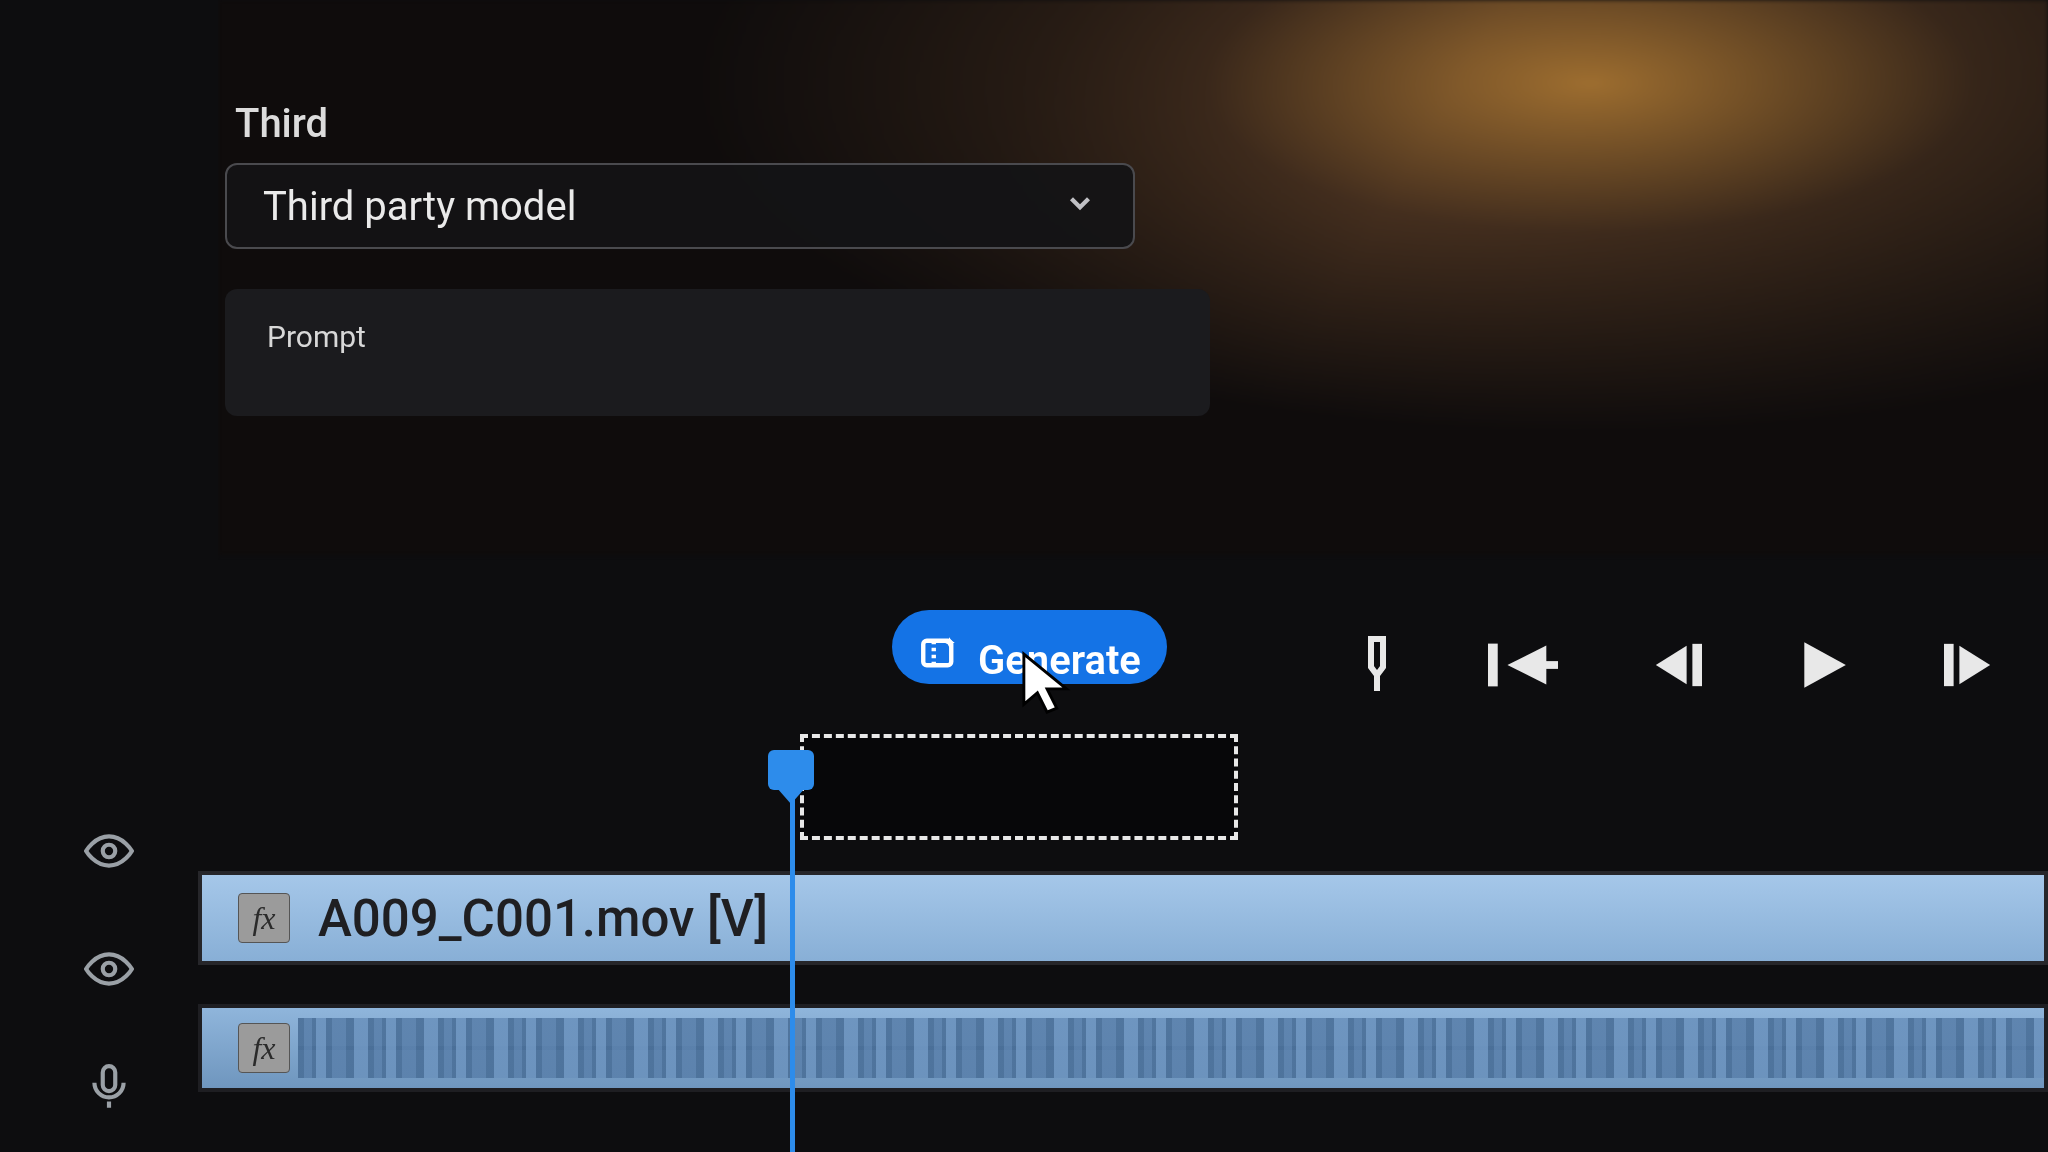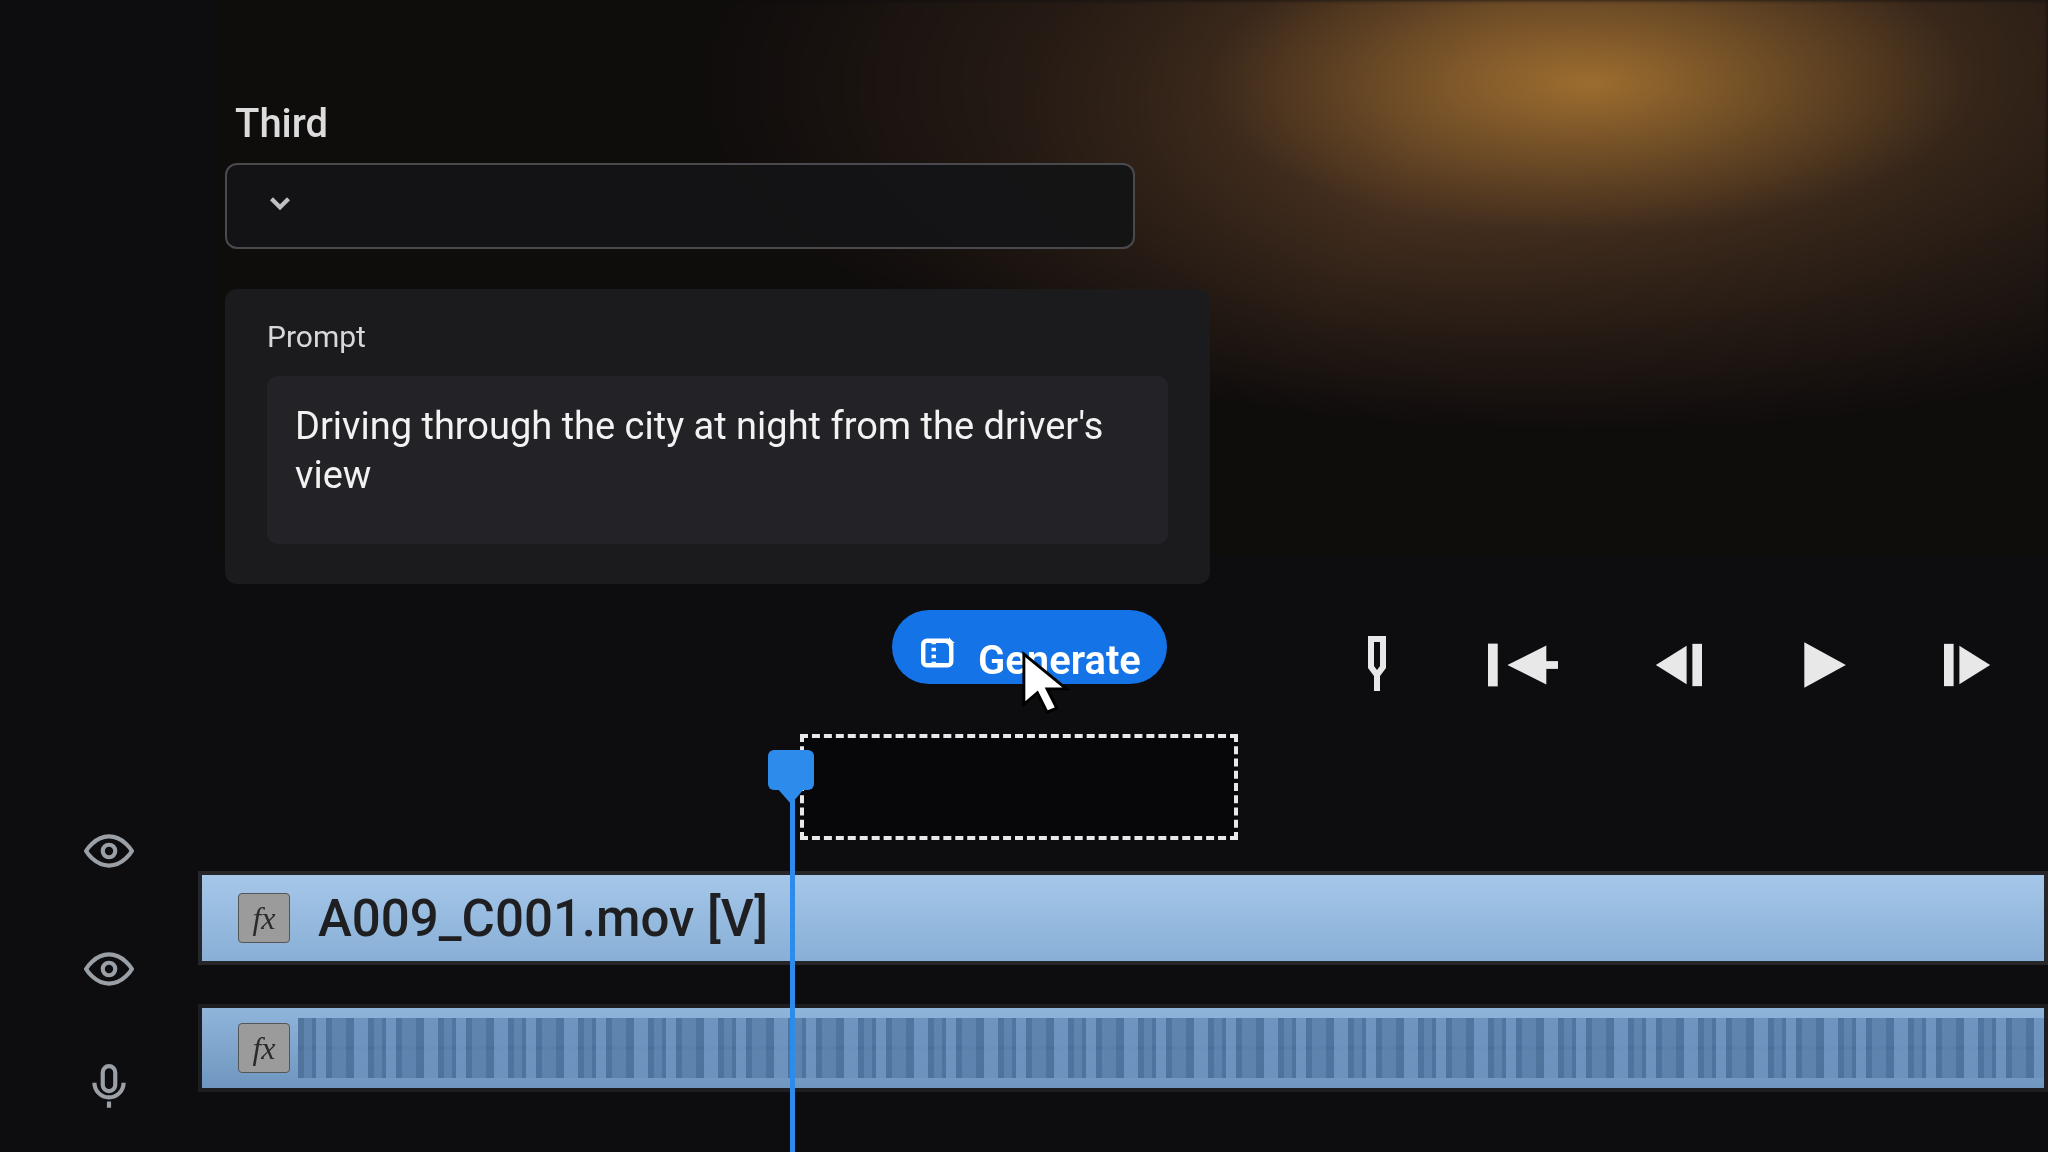--- a/index.html
+++ b/index.html
@@ -263,31 +263,29 @@
     <svg width="50" height="50" viewBox="0 0 24 24" fill="none" stroke="currentColor" stroke-width="2">
         <rect x="9" y="2" width="6" height="12" rx="3"></rect>
         <path d="M5 10a7 7 0 0 0 14 0M12 19v3"></path>
       </svg>
   </div>
 </div>
 
 <div class="panel">
   <div class="model-label">Third</div>
   <div class="model-select">
+    <span>Third party model</span>
     <span class="chevron">
       <svg width="34" height="34" viewBox="0 0 24 24" fill="none" stroke="currentColor" stroke-width="3">
           <polyline points="6 9 12 15 18 9"></polyline>
         </svg>
     </span>
   </div>
   <div class="prompt-block">
     <div class="prompt-label">Prompt</div>
-    <div class="prompt-input">
-      <span>Driving through the city at night from the driver's view</span>
-    </div>
   </div>
 </div>
 
 <div class="generate-btn">
   <span>
     <svg width="42" height="42" viewBox="0 0 24 24" fill="none" stroke="#fff" stroke-width="2.5">
       <rect x="3" y="5" width="16" height="14" rx="2"></rect>
       <path d="M18 3l1 2 2 1-2 1-1 2-1-2-2-1 2-1z" fill="#fff" stroke="none"></path>
       <path d="M9 5v14" stroke-dasharray="2 2"></path>
     </svg>

